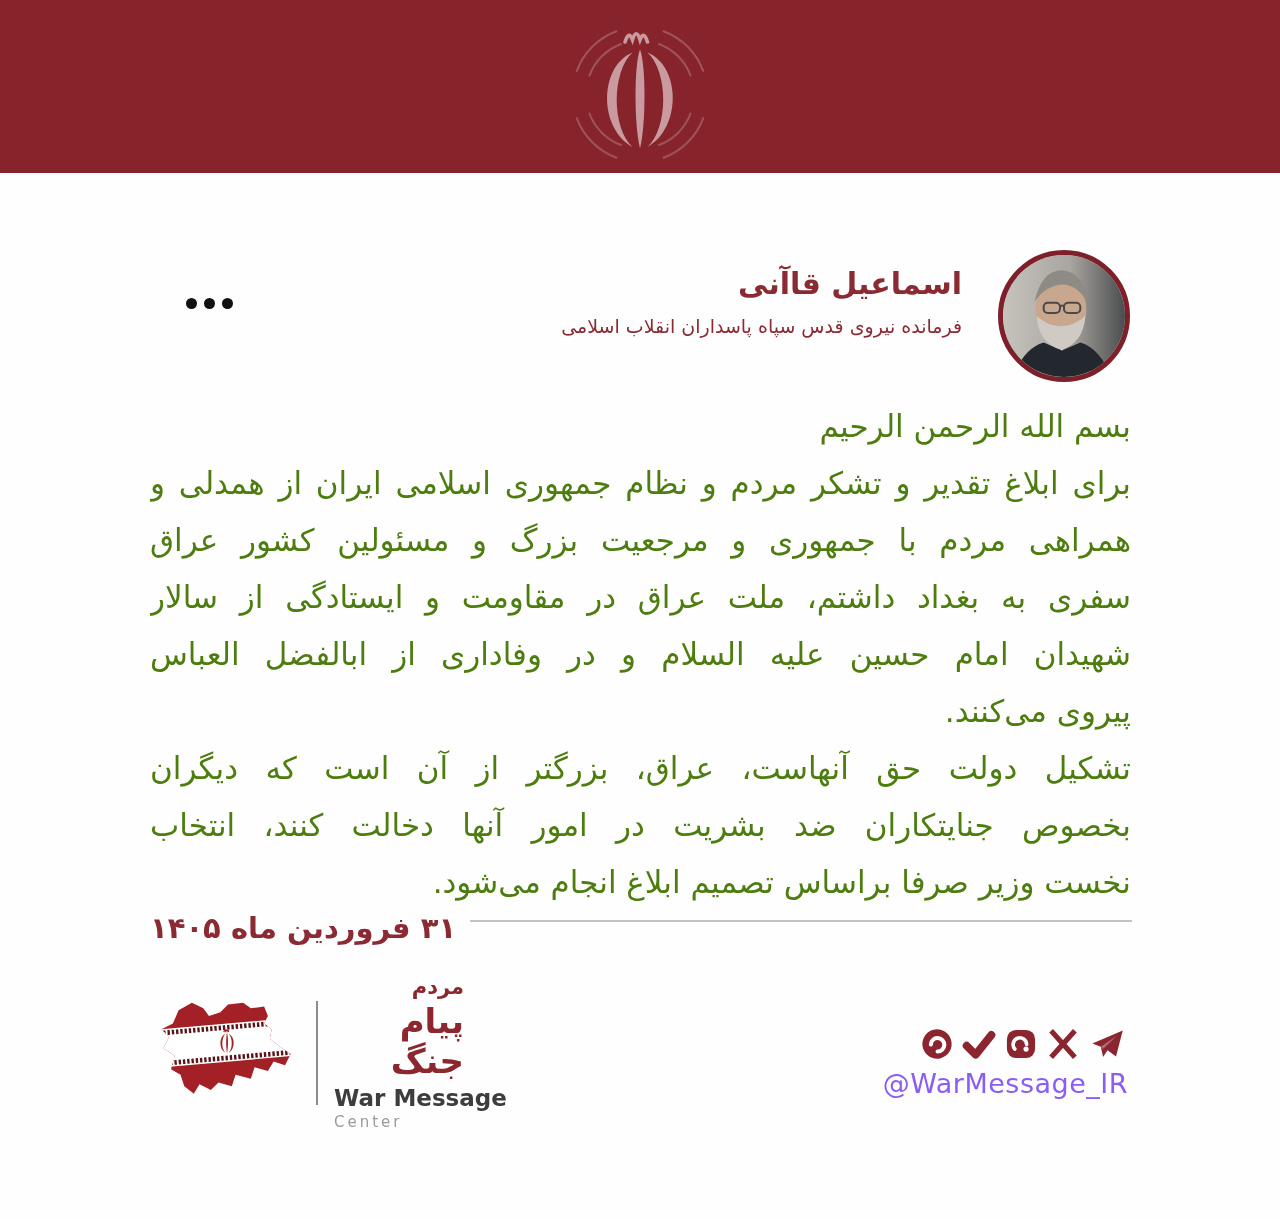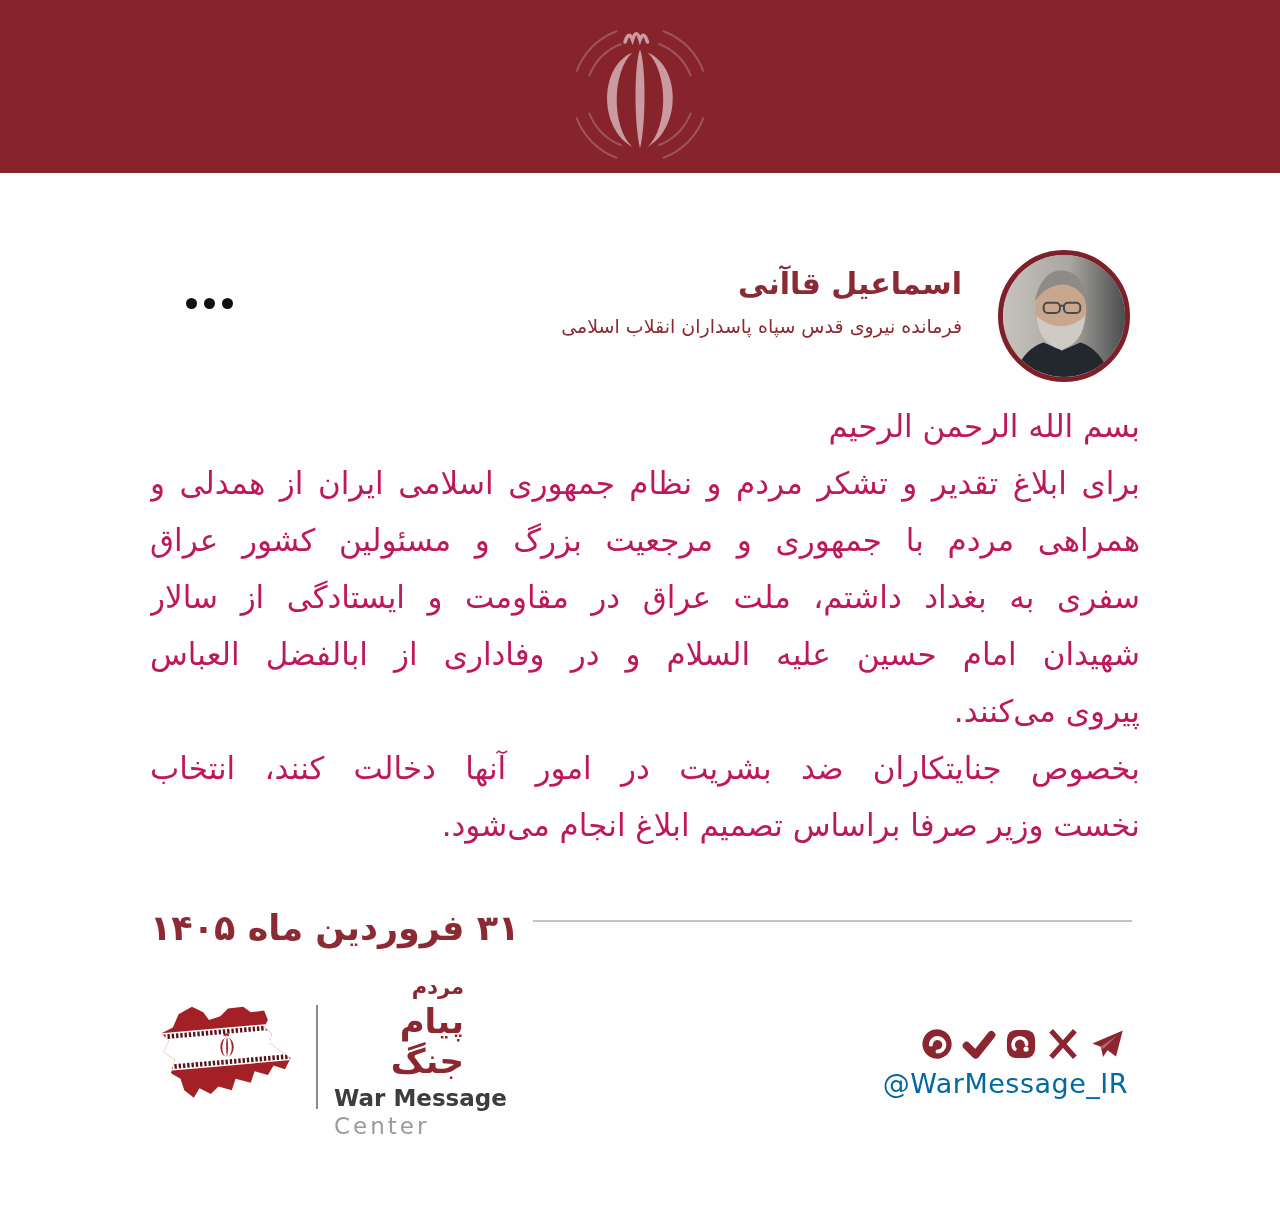--- a/index.html
+++ b/index.html
@@ -17,45 +17,45 @@
   .more-btn { position:absolute; left:36px; top:48px; display:flex; gap:7px; cursor:pointer; }
   .more-btn .dot { width:11px; height:11px; border-radius:50%; background:#111; }
   .profile-text { position:absolute; right:168px; top:14px; text-align:right; direction:rtl; color:#8b2a33; }
   .profile-name { font-size:30px; font-weight:bold; line-height:40px; }
   .profile-title { font-size:19px; line-height:40px; margin-top:2px; }
   .avatar { position:absolute; right:0; top:0; width:132px; height:132px; border-radius:50%;
     border:5px solid #7e1f29; overflow:hidden; background:#b7b2ac; }
   .avatar svg { display:block; width:100%; height:100%; }
 
   
-  .message { position:absolute; top:398px; left:150px; right:140px; direction:rtl; color:#be185d; }
+  .message { position:absolute; top:398px; left:150px; right:149px; direction:rtl; color:#4d7c0f; }
   .line { font-size:31px; line-height:57px; height:57px; overflow:hidden;
     text-align:justify; text-align-last:justify; white-space:nowrap; }
   .line.end { text-align:right; text-align-last:right; }
 
   
   .date-row { position:absolute; top:898px; left:150px; right:148px; height:60px;
     display:flex; align-items:center; }
-  .date-text { direction:rtl; color:#8b2a33; font-size:35px; font-weight:bold; white-space:nowrap; }
+  .date-text { direction:rtl; color:#8b2a33; font-size:29px; font-weight:bold; white-space:nowrap; }
   .date-rule { flex:1; height:2px; background:#c3c3c3; margin-left:14px; transform:translateY(-7px); }
 
   
   .logo { position:absolute; left:152px; top:975px; display:flex; align-items:center; }
   .logo-divider { width:2px; height:104px; background:#8b8b8b; margin:0 16px 0 12px; }
   .logo-textcol { width:130px; }
   .logo-fa-small { direction:rtl; text-align:right; color:#8c2730; font-size:21px; font-weight:bold; padding-left:4px; }
   .logo-fa-large { direction:rtl; text-align:right; color:#8c2730; font-size:34px; font-weight:bold; margin-top:2px; }
   .logo-en-bold { color:#3d3d3d; font-size:23px; font-weight:bold; margin-top:4px; white-space:nowrap; }
-  .logo-en-light { color:#9b9b9b; font-size:23px; letter-spacing:3px; margin-top:2px; }
+  .logo-en-light { color:#9b9b9b; font-size:15px; letter-spacing:3px; margin-top:2px; }
 
   
   .social { position:absolute; right:152px; top:1026px; text-align:right; }
   .social-icons { display:flex; gap:4px; justify-content:flex-end; align-items:center; }
   .social-icons svg { display:block; cursor:pointer; }
-  .social-handle { color:#0369a1; font-size:27px; margin-top:6px; letter-spacing:0.5px; }
+  .social-handle { color:#8b5cf6; font-size:27px; margin-top:6px; letter-spacing:0.5px; }
 </style>
 </head>
 <body>
 
 <div class="card">
 
   <div class="header-band">
     <svg width="170" height="150" viewBox="0 0 100 100">
       <g stroke="#a45b63" stroke-width="1.4" fill="none" opacity="0.85">
         <circle cx="50" cy="55" r="36" pathLength="100" stroke-dasharray="14 11" stroke-dashoffset="94.5"></circle>
@@ -104,20 +104,21 @@
     </div>
   </div>
 
   <div class="message">
     <div class="line end">بسم الله الرحمن الرحیم</div>
     <div class="line">برای ابلاغ تقدیر و تشکر مردم و نظام جمهوری اسلامی ایران از همدلی و</div>
     <div class="line">همراهی مردم با جمهوری و مرجعیت بزرگ و مسئولین کشور عراق</div>
     <div class="line">سفری به بغداد داشتم، ملت عراق در مقاومت و ایستادگی از سالار</div>
     <div class="line">شهیدان امام حسین علیه السلام و در وفاداری از ابالفضل العباس</div>
     <div class="line end">پیروی می‌کنند.</div>
+    <div class="line">تشکیل دولت حق آنهاست، عراق، بزرگتر از آن است که دیگران</div>
     <div class="line">بخصوص جنایتکاران ضد بشریت در امور آنها دخالت کنند، انتخاب</div>
     <div class="line end">نخست وزیر صرفا براساس تصمیم ابلاغ انجام می‌شود.</div>
   </div>
 
   <div class="date-row">
     <span class="date-text">۳۱ فروردین ماه ۱۴۰۵</span>
     <div class="date-rule"></div>
   </div>
 
   <div class="logo">

